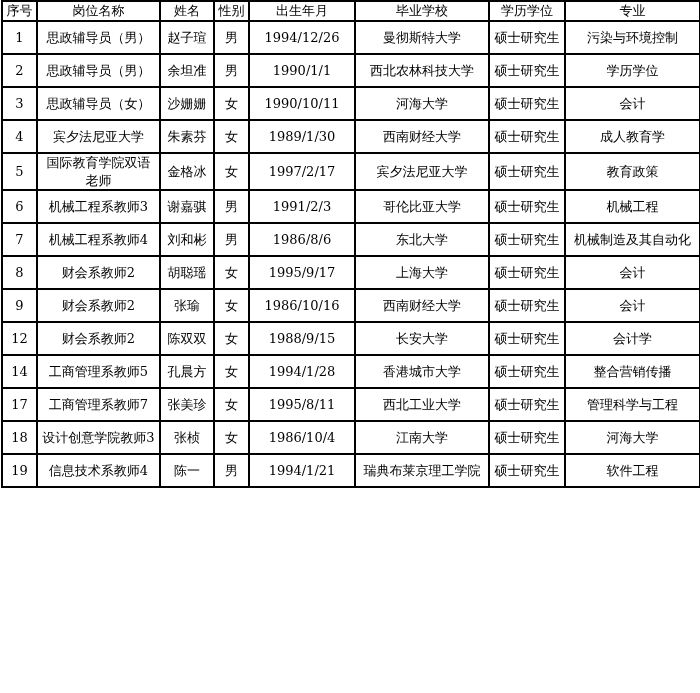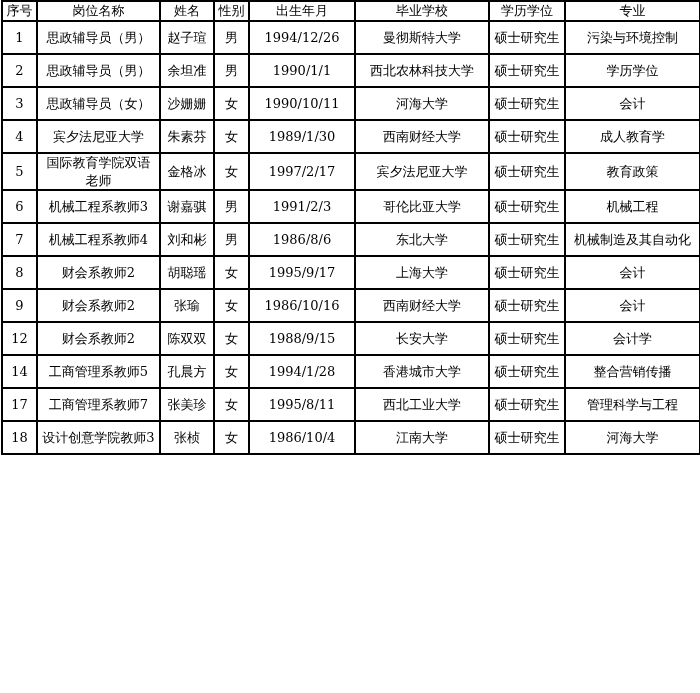--- a/index.html
+++ b/index.html
@@ -197,14 +197,24 @@
       <tr>
         <td>18</td>
         <td>设计创意学院教师3</td>
         <td>张桢</td>
         <td>女</td>
         <td>1986/10/4</td>
         <td>江南大学</td>
         <td>硕士研究生</td>
         <td>河海大学</td>
       </tr>
+      <tr>
+        <td>19</td>
+        <td>信息技术系教师4</td>
+        <td>陈一</td>
+        <td>男</td>
+        <td>1994/1/21</td>
+        <td>瑞典布莱京理工学院</td>
+        <td>硕士研究生</td>
+        <td>软件工程</td>
+      </tr>
     </tbody>
 </table>
 
 </body></html>

